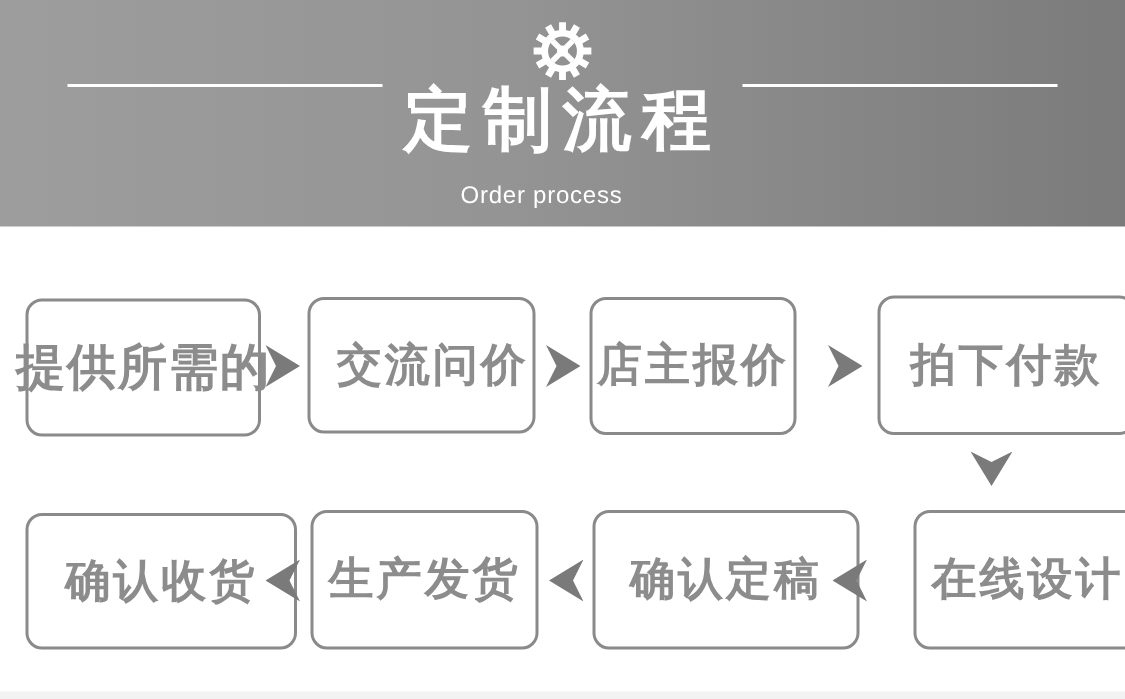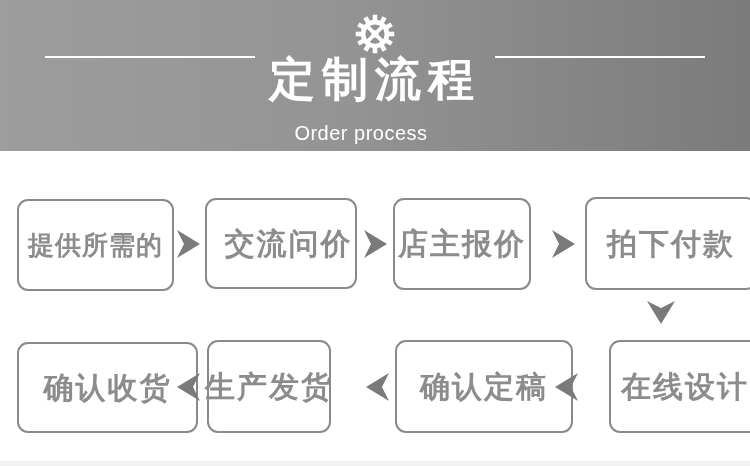--- a/index.html
+++ b/index.html
@@ -9,28 +9,28 @@
   
   .header{position:absolute;left:0;top:0;width:750px;height:151px;
           background:linear-gradient(90deg,#9d9d9d 0%,#949494 45%,#7b7b7b 100%);}
   .gear{position:absolute;left:50%;top:12px;transform:translateX(-50%);}
   .title-row{position:absolute;left:0;top:56px;width:750px;height:58px;
              display:flex;align-items:flex-start;justify-content:center;}
   .title-line{width:210px;height:2px;background:#ffffff;flex:0 0 auto;}
   .title-text{color:#ffffff;font-size:46px;font-weight:bold;letter-spacing:7px;
               margin:0 14px;white-space:nowrap;line-height:1;}
   .subtitle{position:absolute;left:0;top:122px;width:722px;text-align:center;
-            color:#ffffff;font-size:20px;letter-spacing:0.5px;}
+            color:#ffffff;font-size:16px;letter-spacing:0.5px;}
 
   
   .box{position:absolute;box-sizing:border-box;border:2px solid #8a8a8a;border-radius:11px;
        background:#ffffff;display:flex;flex-direction:column;align-items:center;justify-content:center;
        color:#8c8c8c;font-weight:bold;font-size:30px;letter-spacing:2px;line-height:1.25;
        text-align:center;white-space:nowrap;}
-  .box.small{font-size:26px;letter-spacing:1px;}
+  .box.small{font-size:33px;letter-spacing:1px;}
 
   .arrow{position:absolute;line-height:0;}
 
   
   .bottom-strip{position:absolute;left:0;bottom:0;width:750px;height:5px;background:#f2f2f2;}
 </style>
 </head>
 <body>
 
 <div class="page">
@@ -97,21 +97,21 @@
 
   <div class="arrow" style="left:647px;top:301px;">
     <svg width="28" height="23" viewBox="0 0 28 23">
         <polygon points="0,0 14,7 28,0 14,23" fill="#7a7a7a"></polygon>
       </svg>
   </div>
 
   <div class="box" style="left:17px;top:342px;width:181px;height:91px;">
     <span>确认收货</span>
   </div>
-  <div class="box" style="left:207px;top:340px;width:124px;height:93px;">
+  <div class="box" style="left:207px;top:340px;width:152px;height:93px;">
     <span>生产发货</span>
   </div>
   <div class="box" style="left:395px;top:340px;width:178px;height:93px;">
     <span>确认定稿</span>
   </div>
   <div class="box" style="left:609px;top:340px;width:152px;height:93px;">
     <span>在线设计</span>
   </div>
 
   <div class="arrow" style="left:177px;top:373px;">

